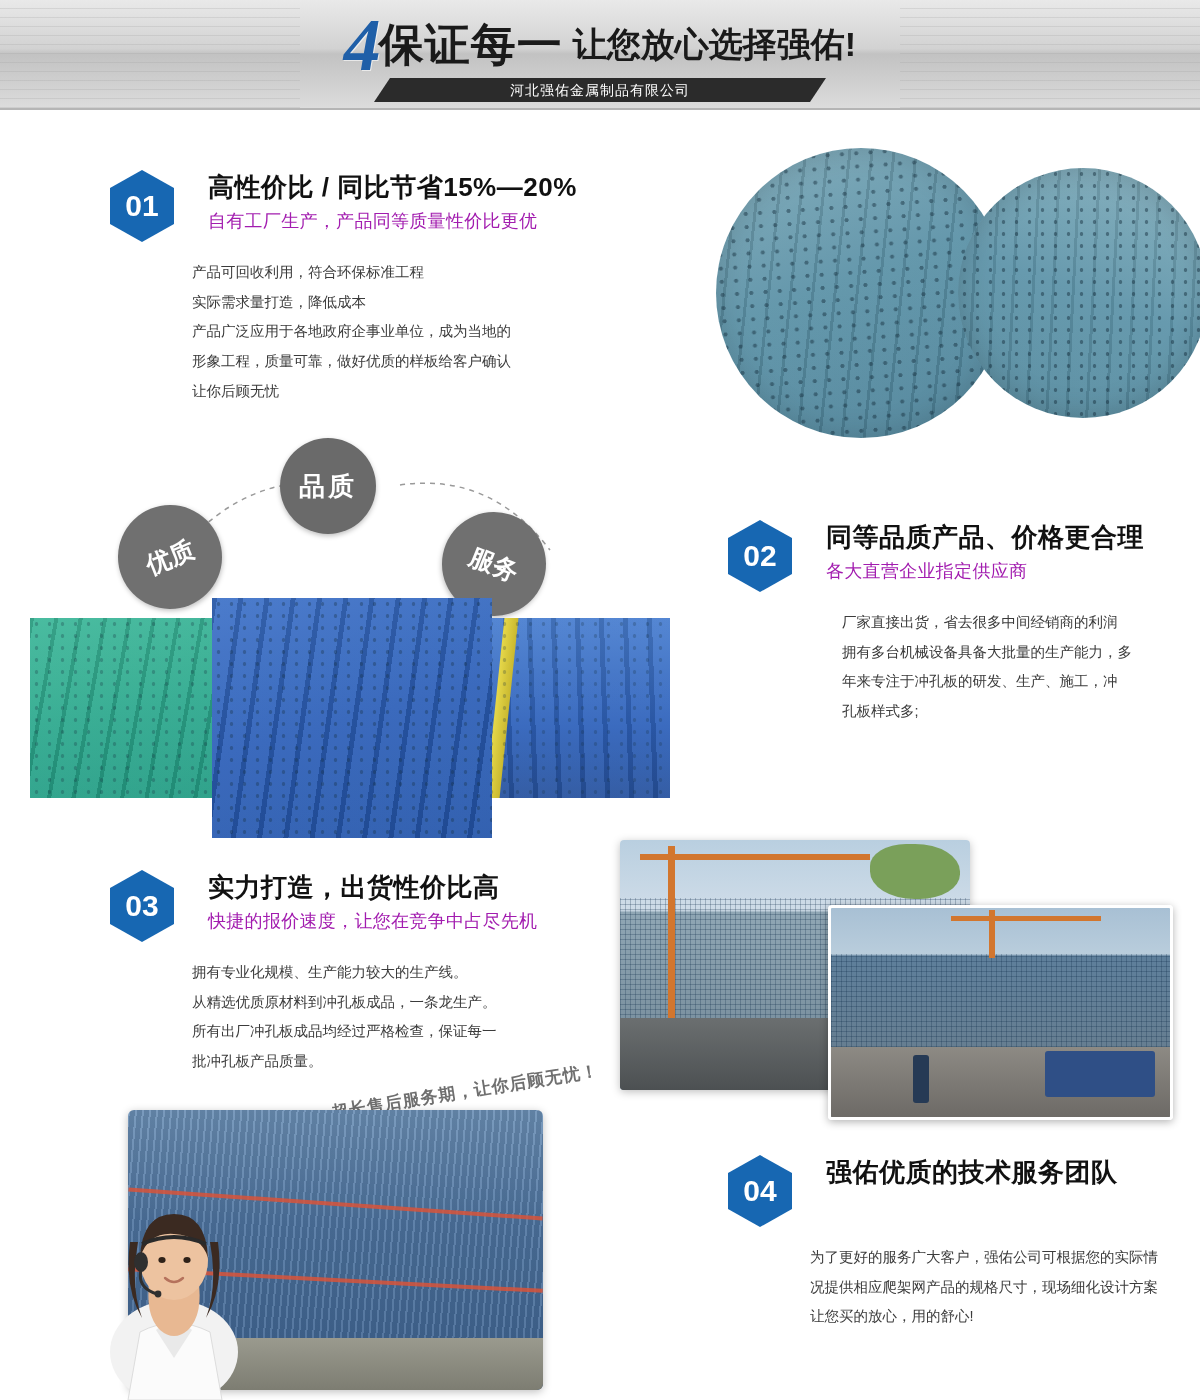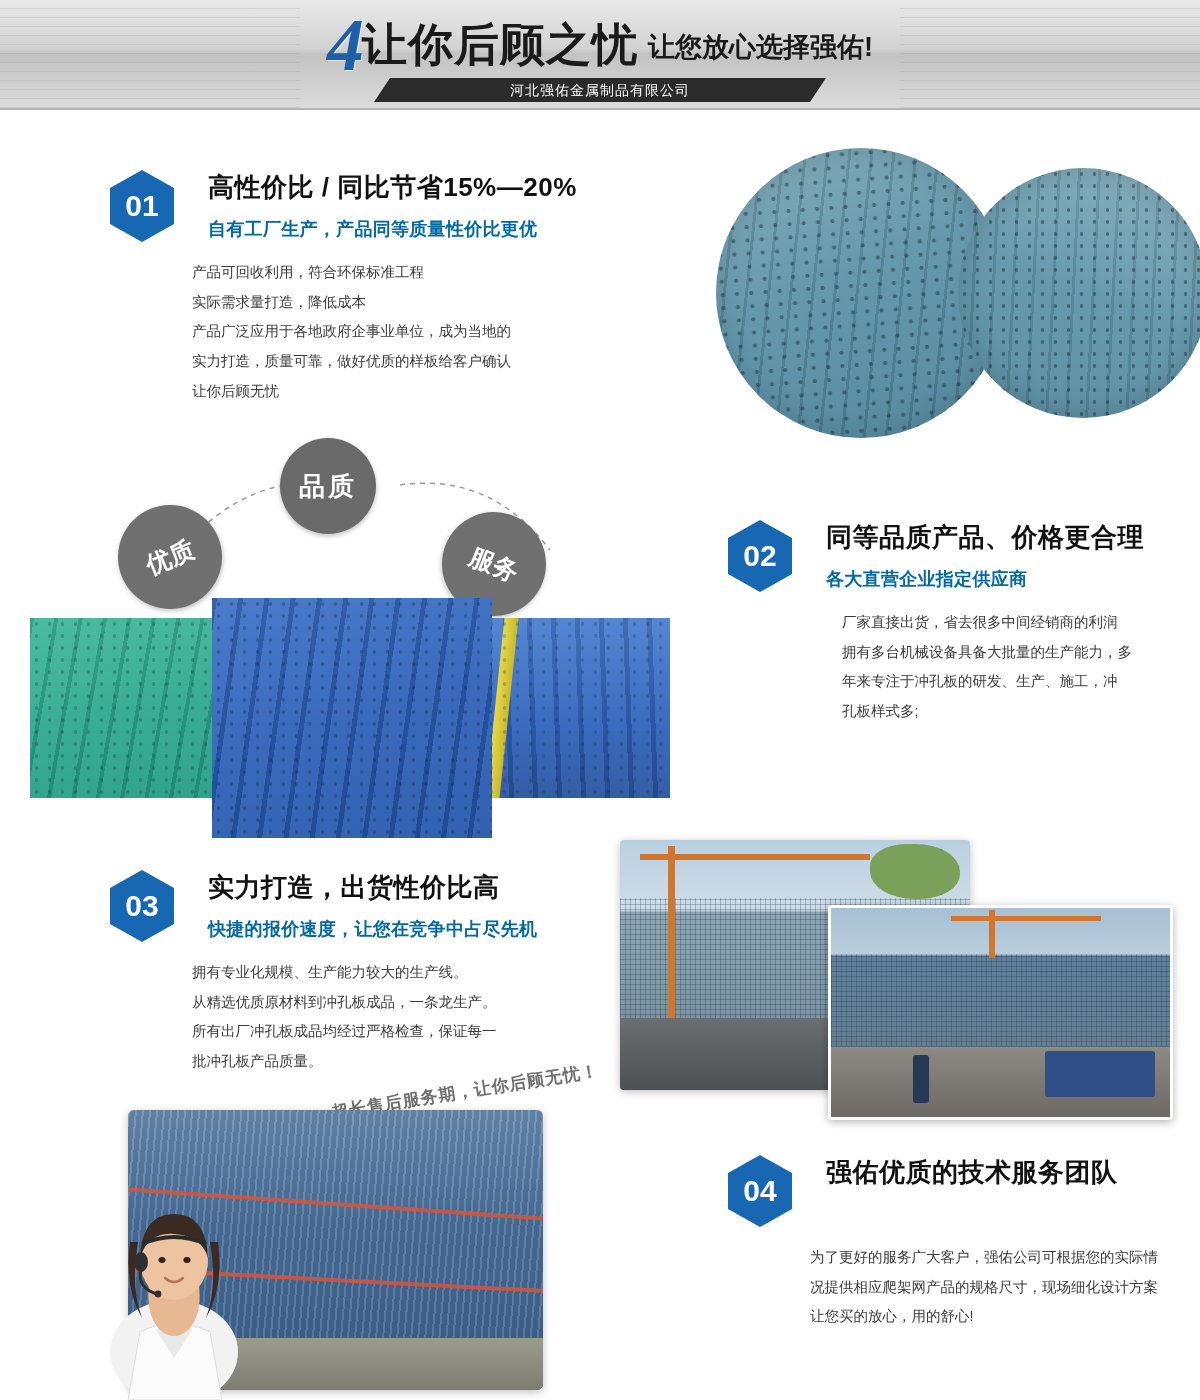--- a/index.html
+++ b/index.html
@@ -58,21 +58,21 @@
     text-shadow: 1px 1px 0 rgba(255,255,255,0.6);
   }
   .head-main {
     font-size: 45px;
     font-weight: bold;
     color: #1a1a1a;
     letter-spacing: 1px;
     vertical-align: 4px;
   }
   .head-sub {
-    font-size: 27px;
+    font-size: 34px;
     font-weight: bold;
     color: #1a1a1a;
     vertical-align: 8px;
     margin-left: 10px;
   }
   .company-bar {
     position: absolute;
     left: 50%;
     transform: translateX(-50%);
     top: 78px;
@@ -119,23 +119,23 @@
     flex: 0 0 auto;
   }
   .title-main {
     font-size: 26px;
     font-weight: bold;
     color: #111;
     letter-spacing: 0.5px;
   }
   .title-sub {
     font-size: 18px;
-    font-weight: bold;
-    color: #0369a1;
-    margin-top: 12px;
+    font-weight: normal;
+    color: #a21caf;
+    margin-top: 4px;
     letter-spacing: 0.3px;
   }
   .body-text {
     font-size: 14.5px;
     color: #3b3b3b;
     line-height: 2.05;
     margin-top: 16px;
   }
   .block-head {
     display: flex;
@@ -289,39 +289,39 @@
   }
 </style>
 </head>
 <body>
 
 <div class="header">
   <div class="header-stripe-left"></div>
   <div class="header-stripe-right"></div>
   <div class="header-inner">
     <div class="head-line1">
-      <span class="big-num">4</span><span class="head-main">让你后顾之忧</span><span class="head-sub">让您放心选择强佑!</span>
+      <span class="big-num">4</span><span class="head-main">保证每一</span><span class="head-sub">让您放心选择强佑!</span>
     </div>
   </div>
   <div class="company-bar">河北强佑金属制品有限公司</div>
 </div>
 
 <div class="block01">
   <div class="block-head">
     <div class="hexnum">01</div>
     <div>
       <div class="title-main">高性价比 / 同比节省15%—20%</div>
       <div class="title-sub">自有工厂生产，产品同等质量性价比更优</div>
     </div>
   </div>
   <div class="body-text" style="margin-left:82px;">
     <div>产品可回收利用，符合环保标准工程</div>
     <div>实际需求量打造，降低成本</div>
     <div>产品广泛应用于各地政府企事业单位，成为当地的</div>
-    <div>实力打造，质量可靠，做好优质的样板给客户确认</div>
+    <div>形象工程，质量可靠，做好优质的样板给客户确认</div>
     <div>让你后顾无忧</div>
   </div>
 </div>
 
 <div class="photo circle-a">
   <div class="dotpattern slant"></div>
 </div>
 <div class="photo circle-b">
   <div class="dotpattern"></div>
 </div>

